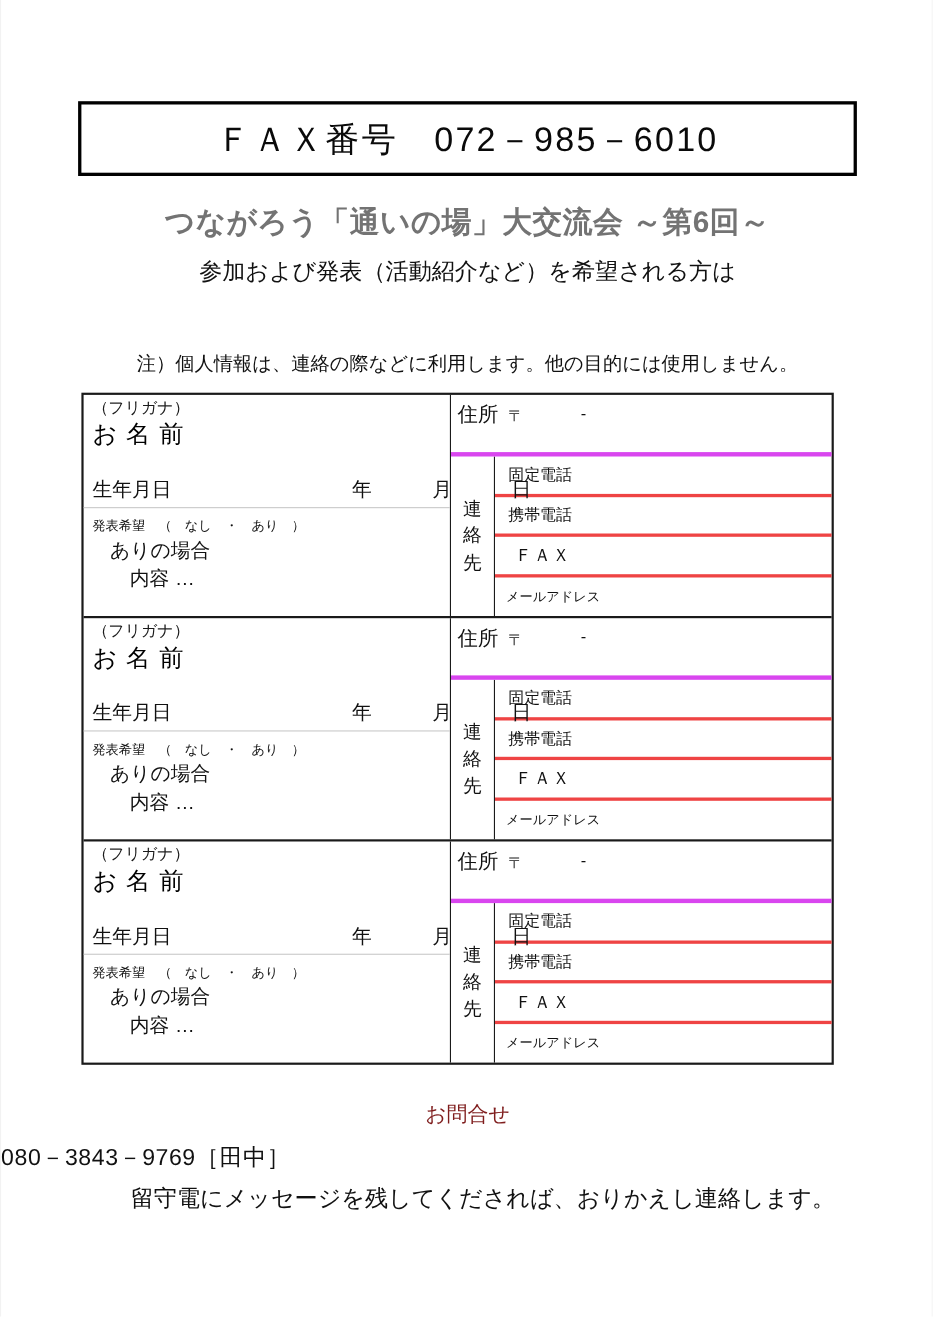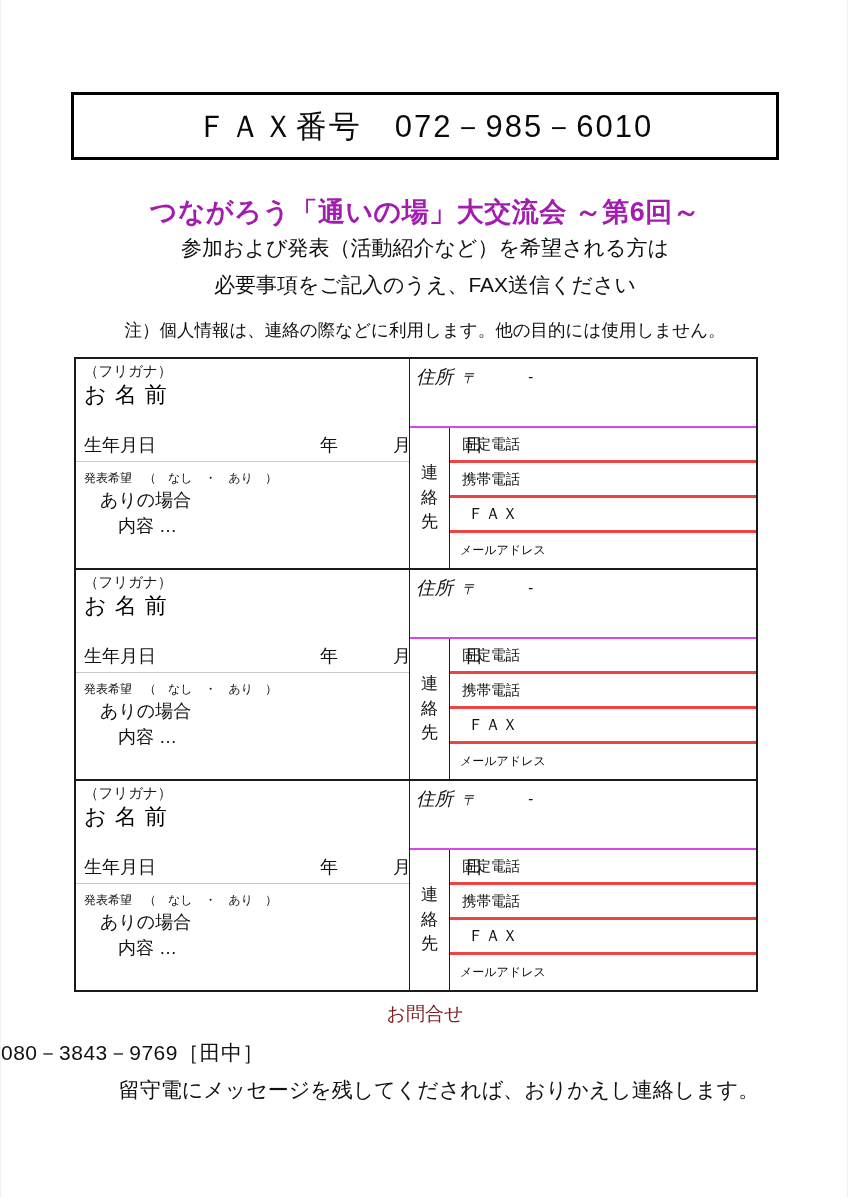--- a/index.html
+++ b/index.html
@@ -49,27 +49,27 @@
     letter-spacing: 2px;
     white-space: pre;
     line-height: 1;
     color: #0a0a0a;
   }
 
   
   .title {
     position: absolute;
     left: 0;
-    top: 196px;
+    top: 186px;
     width: 848px;
     text-align: center;
     font-size: 27px;
     font-weight: bold;
     letter-spacing: 0.5px;
-    color: #a21caf;
+    color: #737373;
     line-height: 1.2;
     white-space: pre;
   }
   .subtitle-1 {
     position: absolute;
     left: 0;
     top: 235px;
     width: 848px;
     text-align: center;
     font-size: 21px;
@@ -200,26 +200,25 @@
     font-size: 18px;
     color: #111111;
     line-height: 1.45;
     white-space: pre;
     display: block;
     padding-left: 34px;
   }
 
   
   .row-address {
-    height: 69px;
-    box-sizing: border-box;
-    border-bottom: 2px solid #d946ef;
+    height: 56px;
+    box-sizing: border-box;
+    border-bottom: 4px solid #d946ef;
     padding: 5px 0 0 6px;
     position: relative;
-    font-style: italic;
   }
   .addr-label {
     font-size: 18.5px;
     color: #111111;
     white-space: pre;
     position: absolute;
     left: 6px;
     top: 5px;
   }
   .addr-postal {
@@ -329,21 +328,20 @@
 <body>
 
 <div class="page">
 
   <div class="fax-banner">
     <div class="fax-banner-text">ＦＡＸ番号　072－985－6010</div>
   </div>
 
   <div class="title">つながろう「通いの場」大交流会 ～第6回～</div>
   <div class="subtitle-1">参加および発表（活動紹介など）を希望される方は</div>
-  <div class="subtitle-2">必要事項をご記入のうえ、FAX送信ください</div>
   <div class="notice">注）個人情報は、連絡の際などに利用します。他の目的には使用しません。</div>
 
   <div class="form-table">
 
     <div class="entry-block">
       <div class="col-left">
         <div class="row-furigana">
           <span class="furigana-label">（フリガナ）</span>
           <span class="name-label">お 名 前</span>
         </div>

